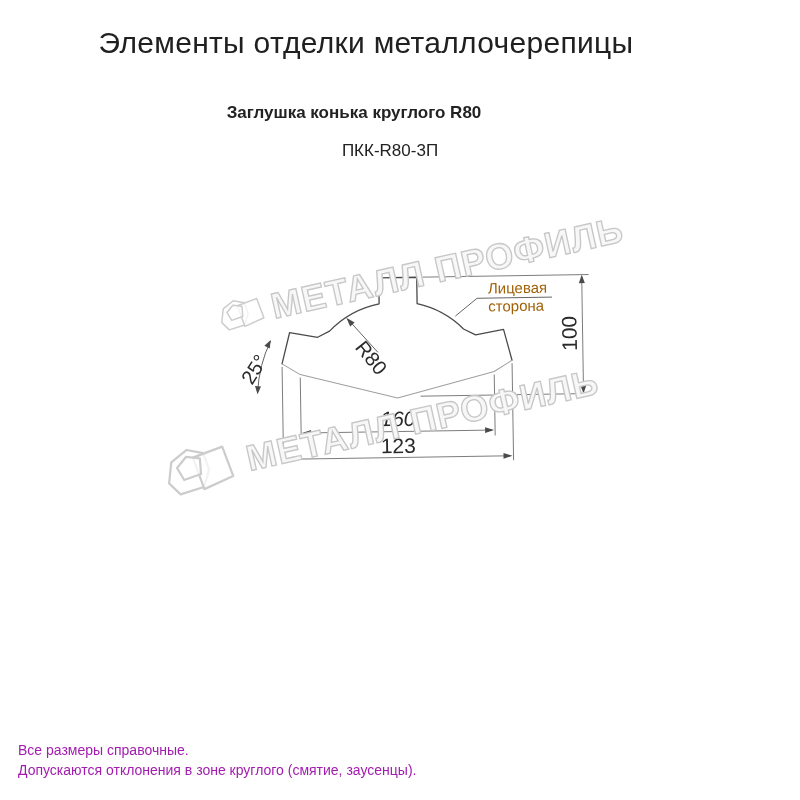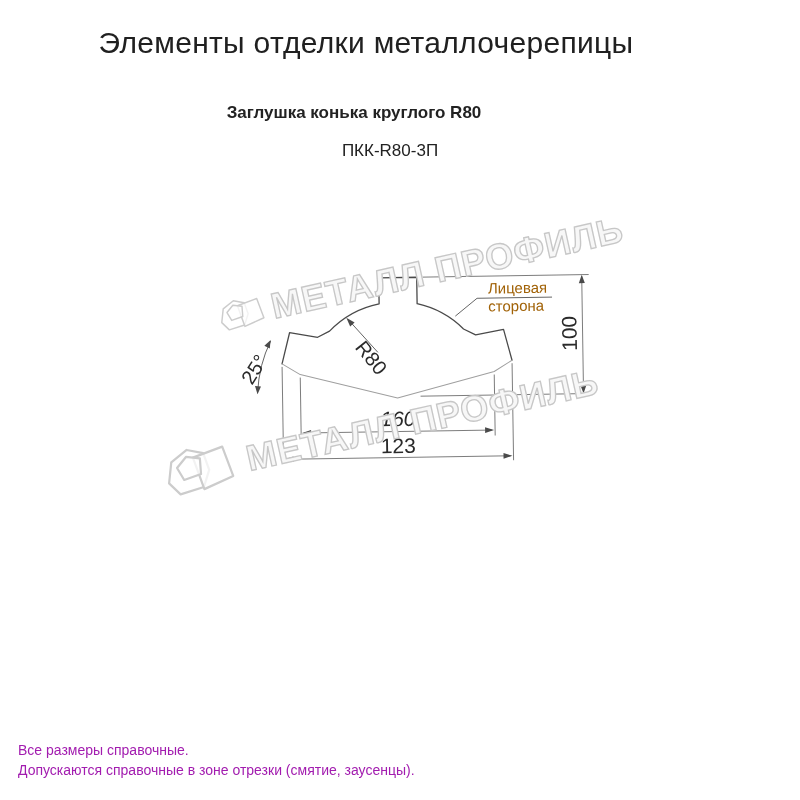--- a/index.html
+++ b/index.html
@@ -117,13 +117,13 @@
     <g fill="rgba(255,255,255,0.75)" stroke="#cccccc" stroke-width="2" stroke-linejoin="round">
       <polygon points="4,34 10,16 26,8 40,14 42,30 34,44 12,46"></polygon>
       <polygon points="30,16 58,12 62,40 34,46"></polygon>
       <polygon points="14,22 24,14 36,18 34,32 18,34"></polygon>
     </g>
   </svg>
   <span class="wm-text">МЕТАЛЛ ПРОФИЛЬ</span>
 </div>
 
 <div class="abs footnote" id="footnote-1">Все размеры справочные.</div>
-<div class="abs footnote" id="footnote-2">Допускаются справочные в зоне отрезки (смятие, заусенцы).</div>
+<div class="abs footnote" id="footnote-2">Допускаются отклонения в зоне круглого (смятие, заусенцы).</div>
 
 </body></html>

